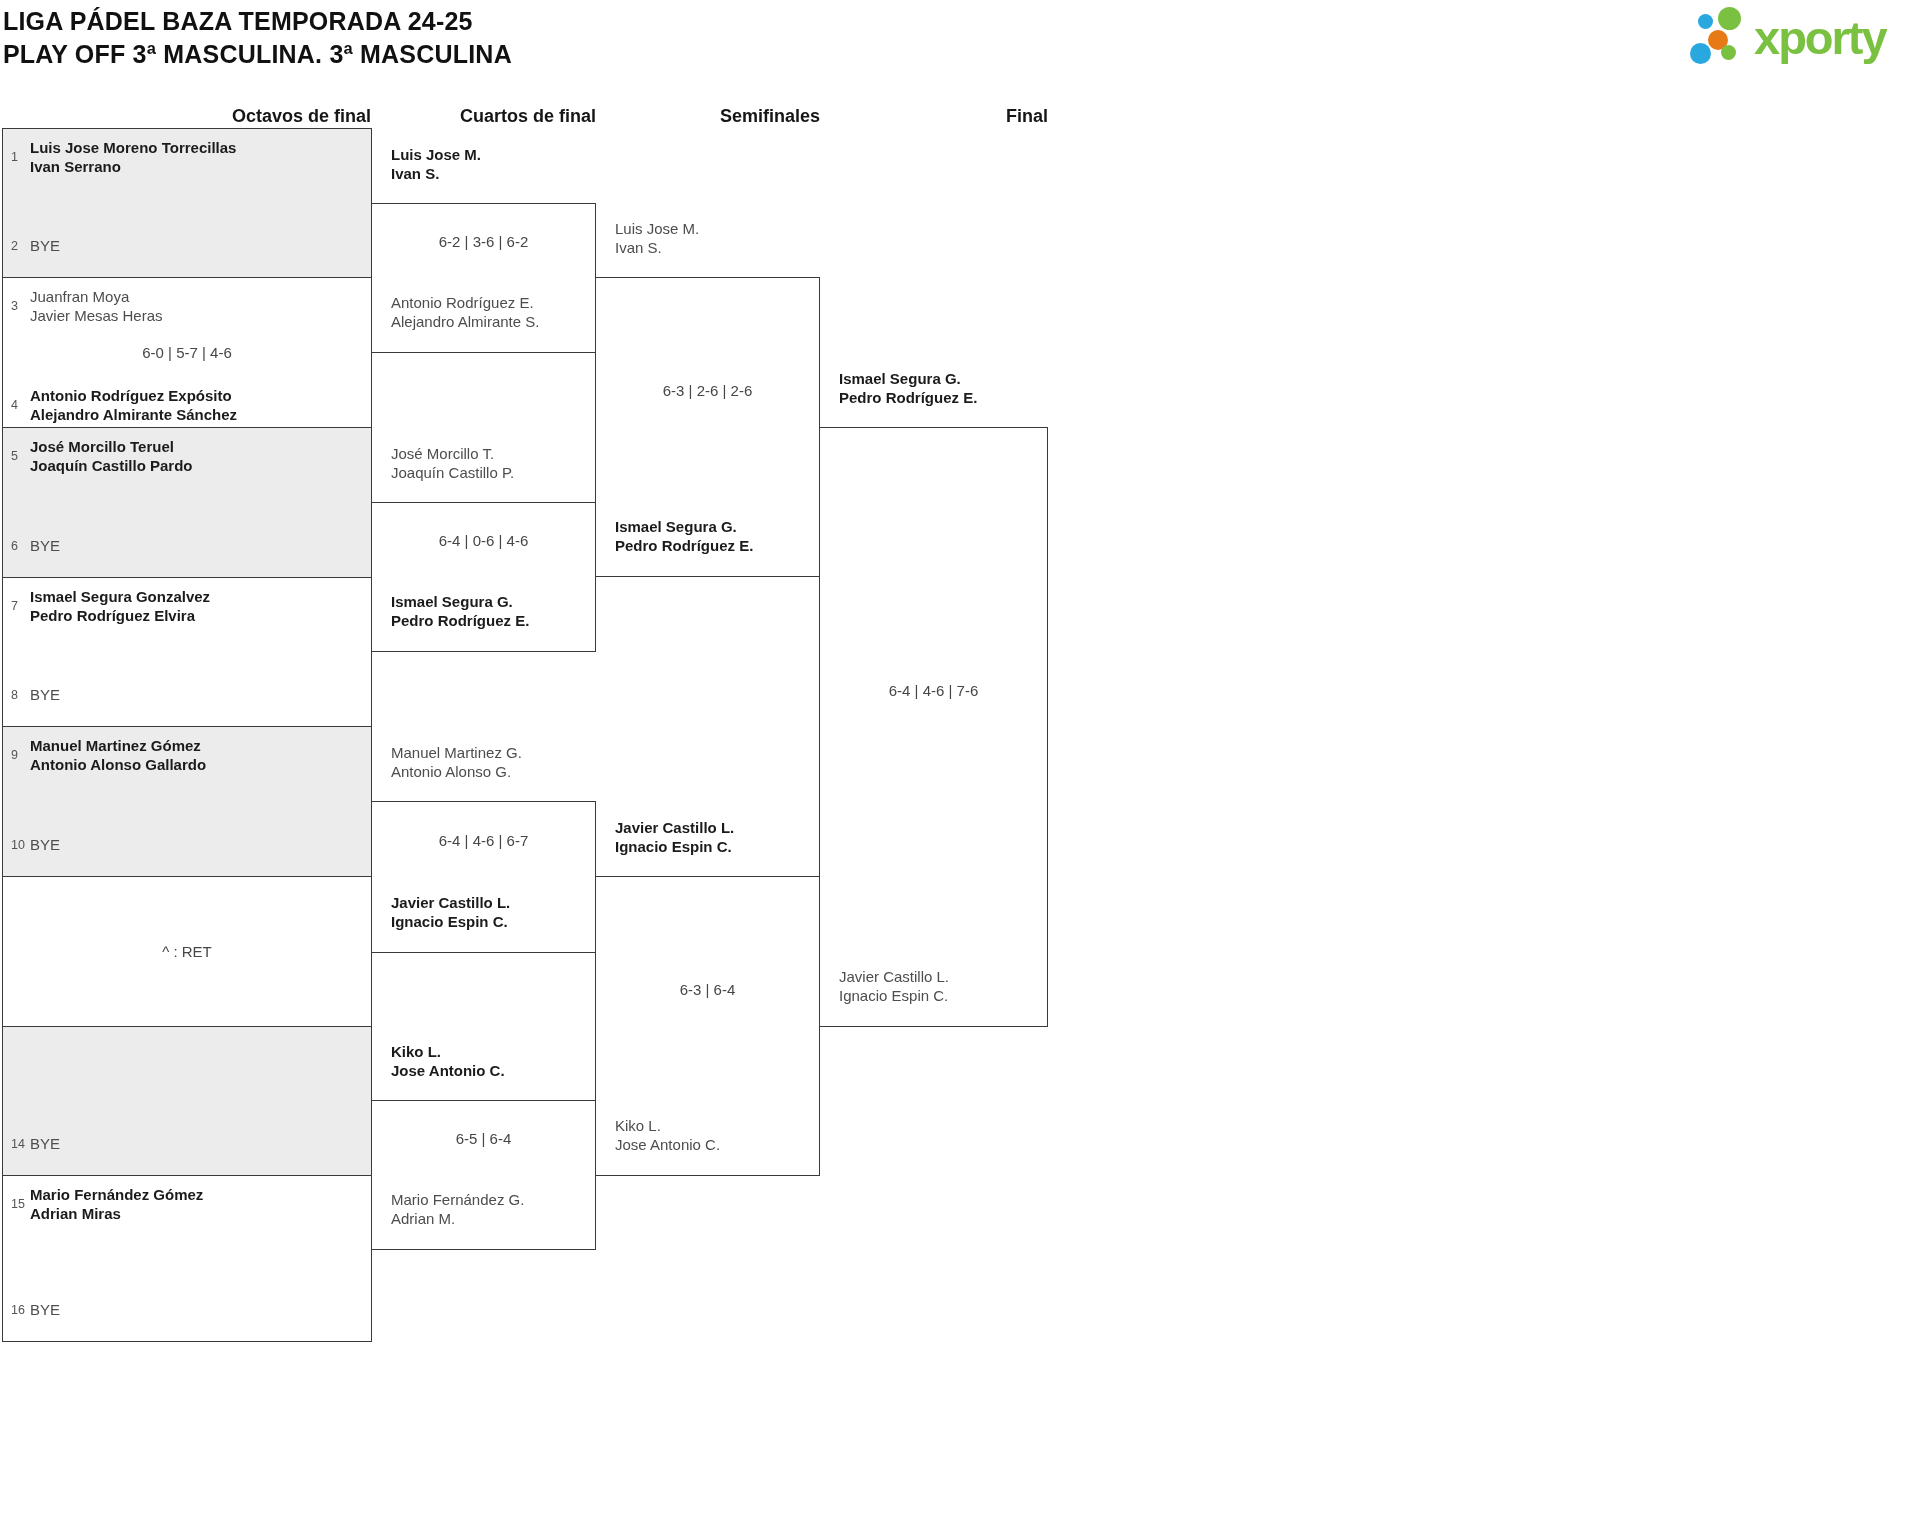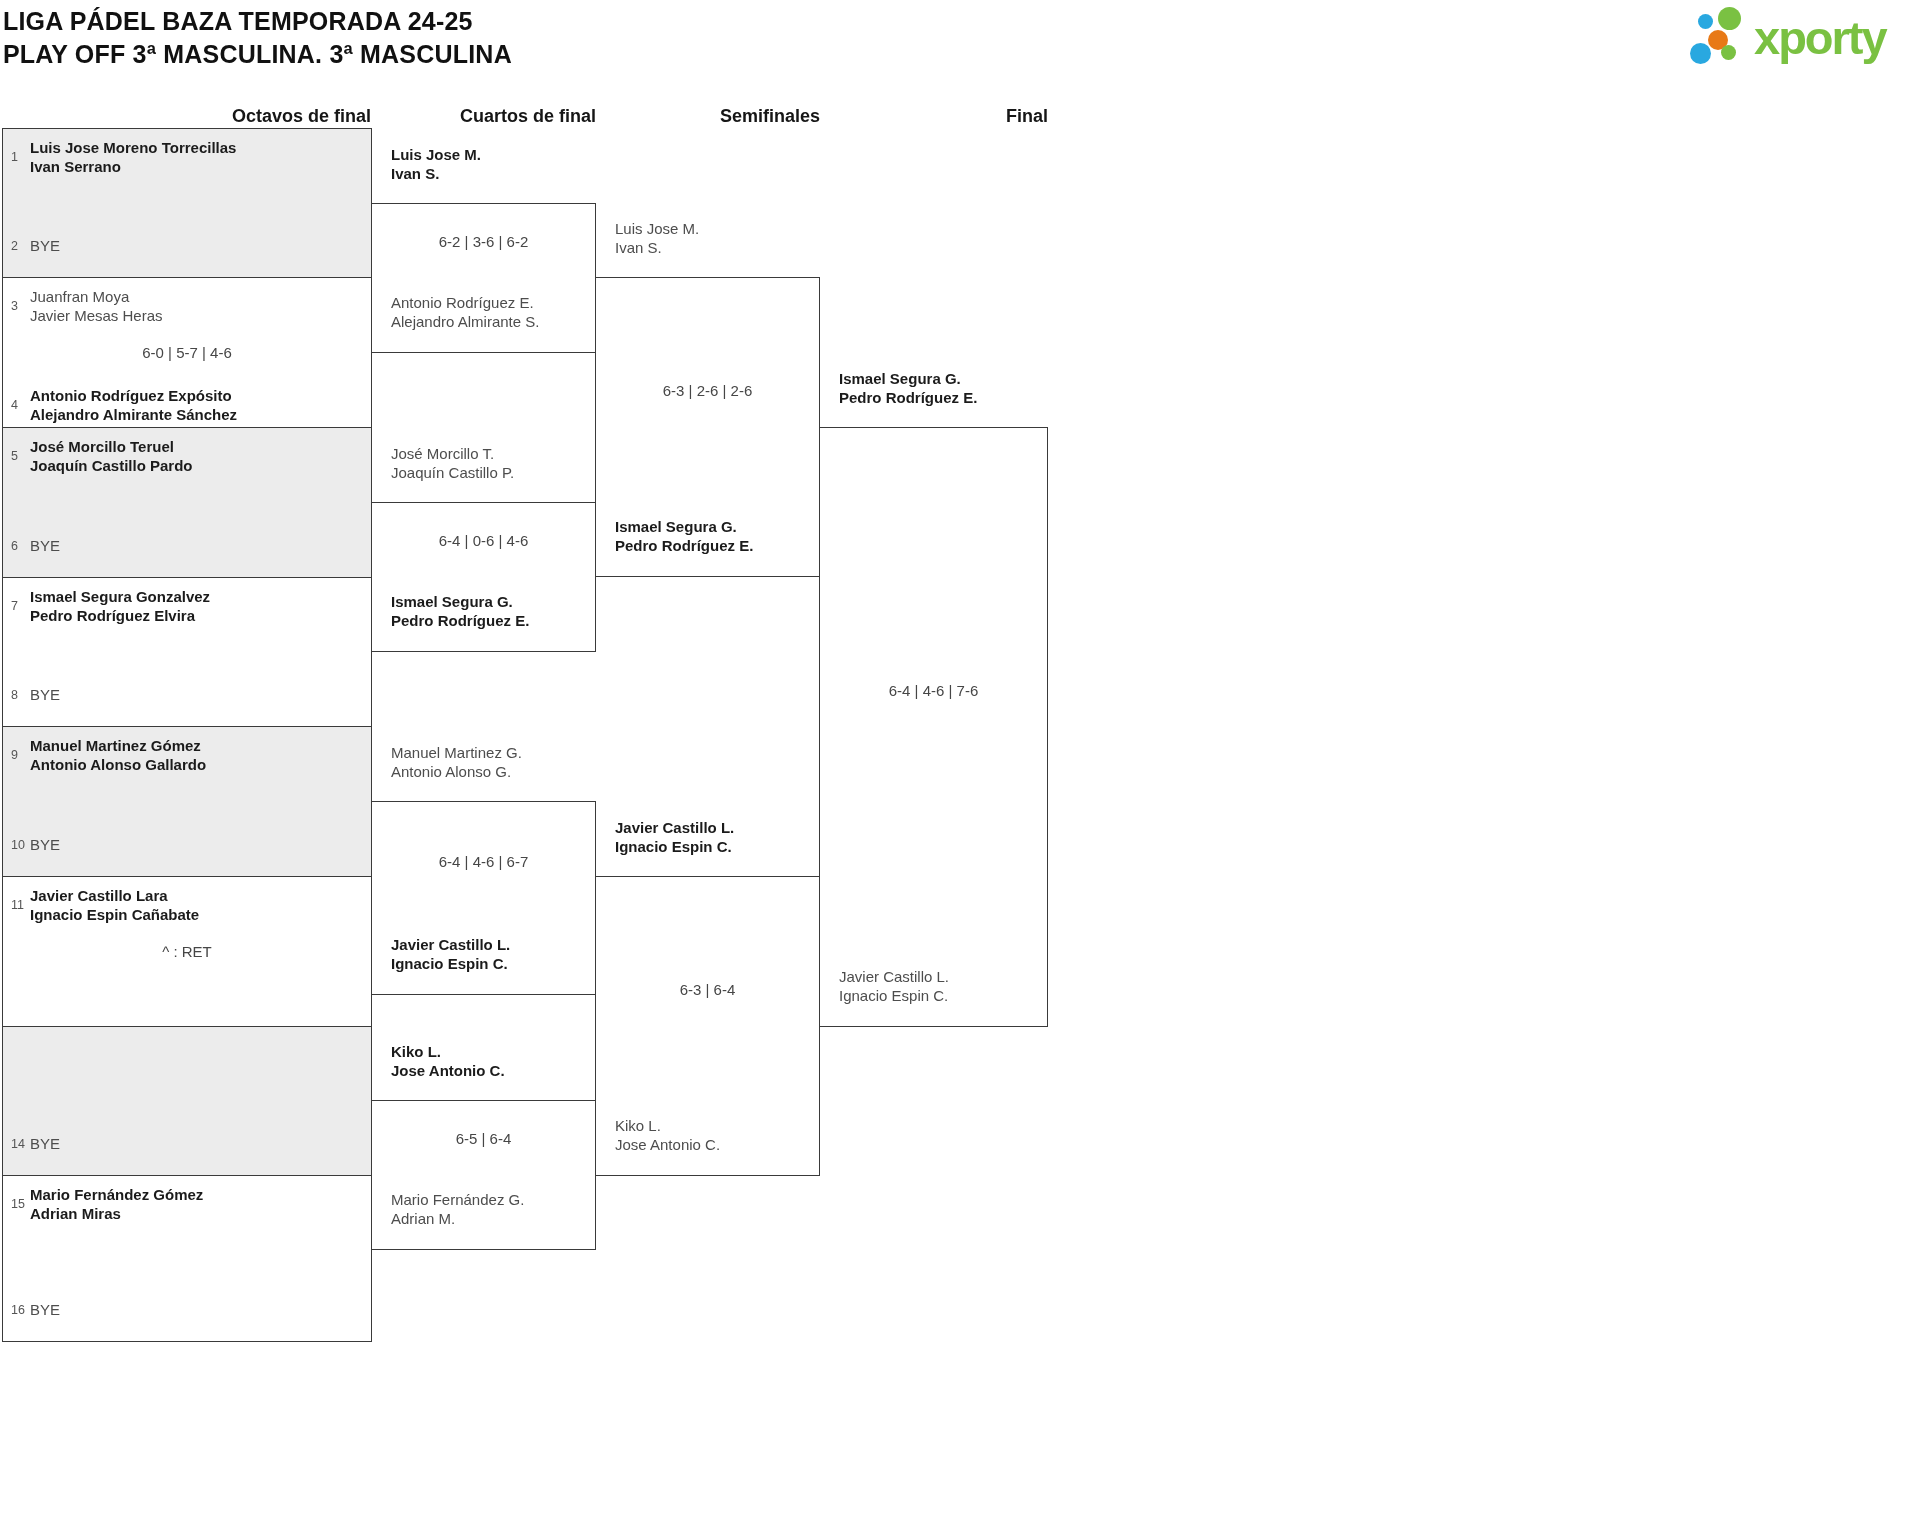--- a/index.html
+++ b/index.html
@@ -144,27 +144,20 @@
   <div class="prow p2">
     <span class="seed">10</span>
     <div class="names lose">
       <div>BYE</div>
       <div></div>
     </div>
   </div>
 </div>
 
 <div class="abs r1box" style="top:876px;height:151px;">
-  <div class="prow p1">
-    <span class="seed">11</span>
-    <div class="names win">
-      <div>Javier Castillo Lara</div>
-      <div>Ignacio Espin Cañabate</div>
-    </div>
-  </div>
   <div class="score">^ : RET</div>
 </div>
 
 <div class="abs r1box gray" style="top:1026px;height:150px;">
   <div class="score"></div>
   <div class="prow p2">
     <span class="seed">14</span>
     <div class="names lose">
       <div>BYE</div>
       <div></div>
@@ -207,21 +200,21 @@
     <div>José Morcillo T.</div>
     <div>Joaquín Castillo P.</div>
   </div>
   <div class="score">6-4 | 0-6 | 4-6</div>
   <div class="names p2 win">
     <div>Ismael Segura G.</div>
     <div>Pedro Rodríguez E.</div>
   </div>
 </div>
 
-<div class="abs mbox" style="left:371px;top:801px;width:225px;height:194px;">
+<div class="abs mbox" style="left:371px;top:801px;width:225px;height:152px;">
   <div class="names p1 lose">
     <div>Manuel Martinez G.</div>
     <div>Antonio Alonso G.</div>
   </div>
   <div class="score">6-4 | 4-6 | 6-7</div>
   <div class="names p2 win">
     <div>Javier Castillo L.</div>
     <div>Ignacio Espin C.</div>
   </div>
 </div>

